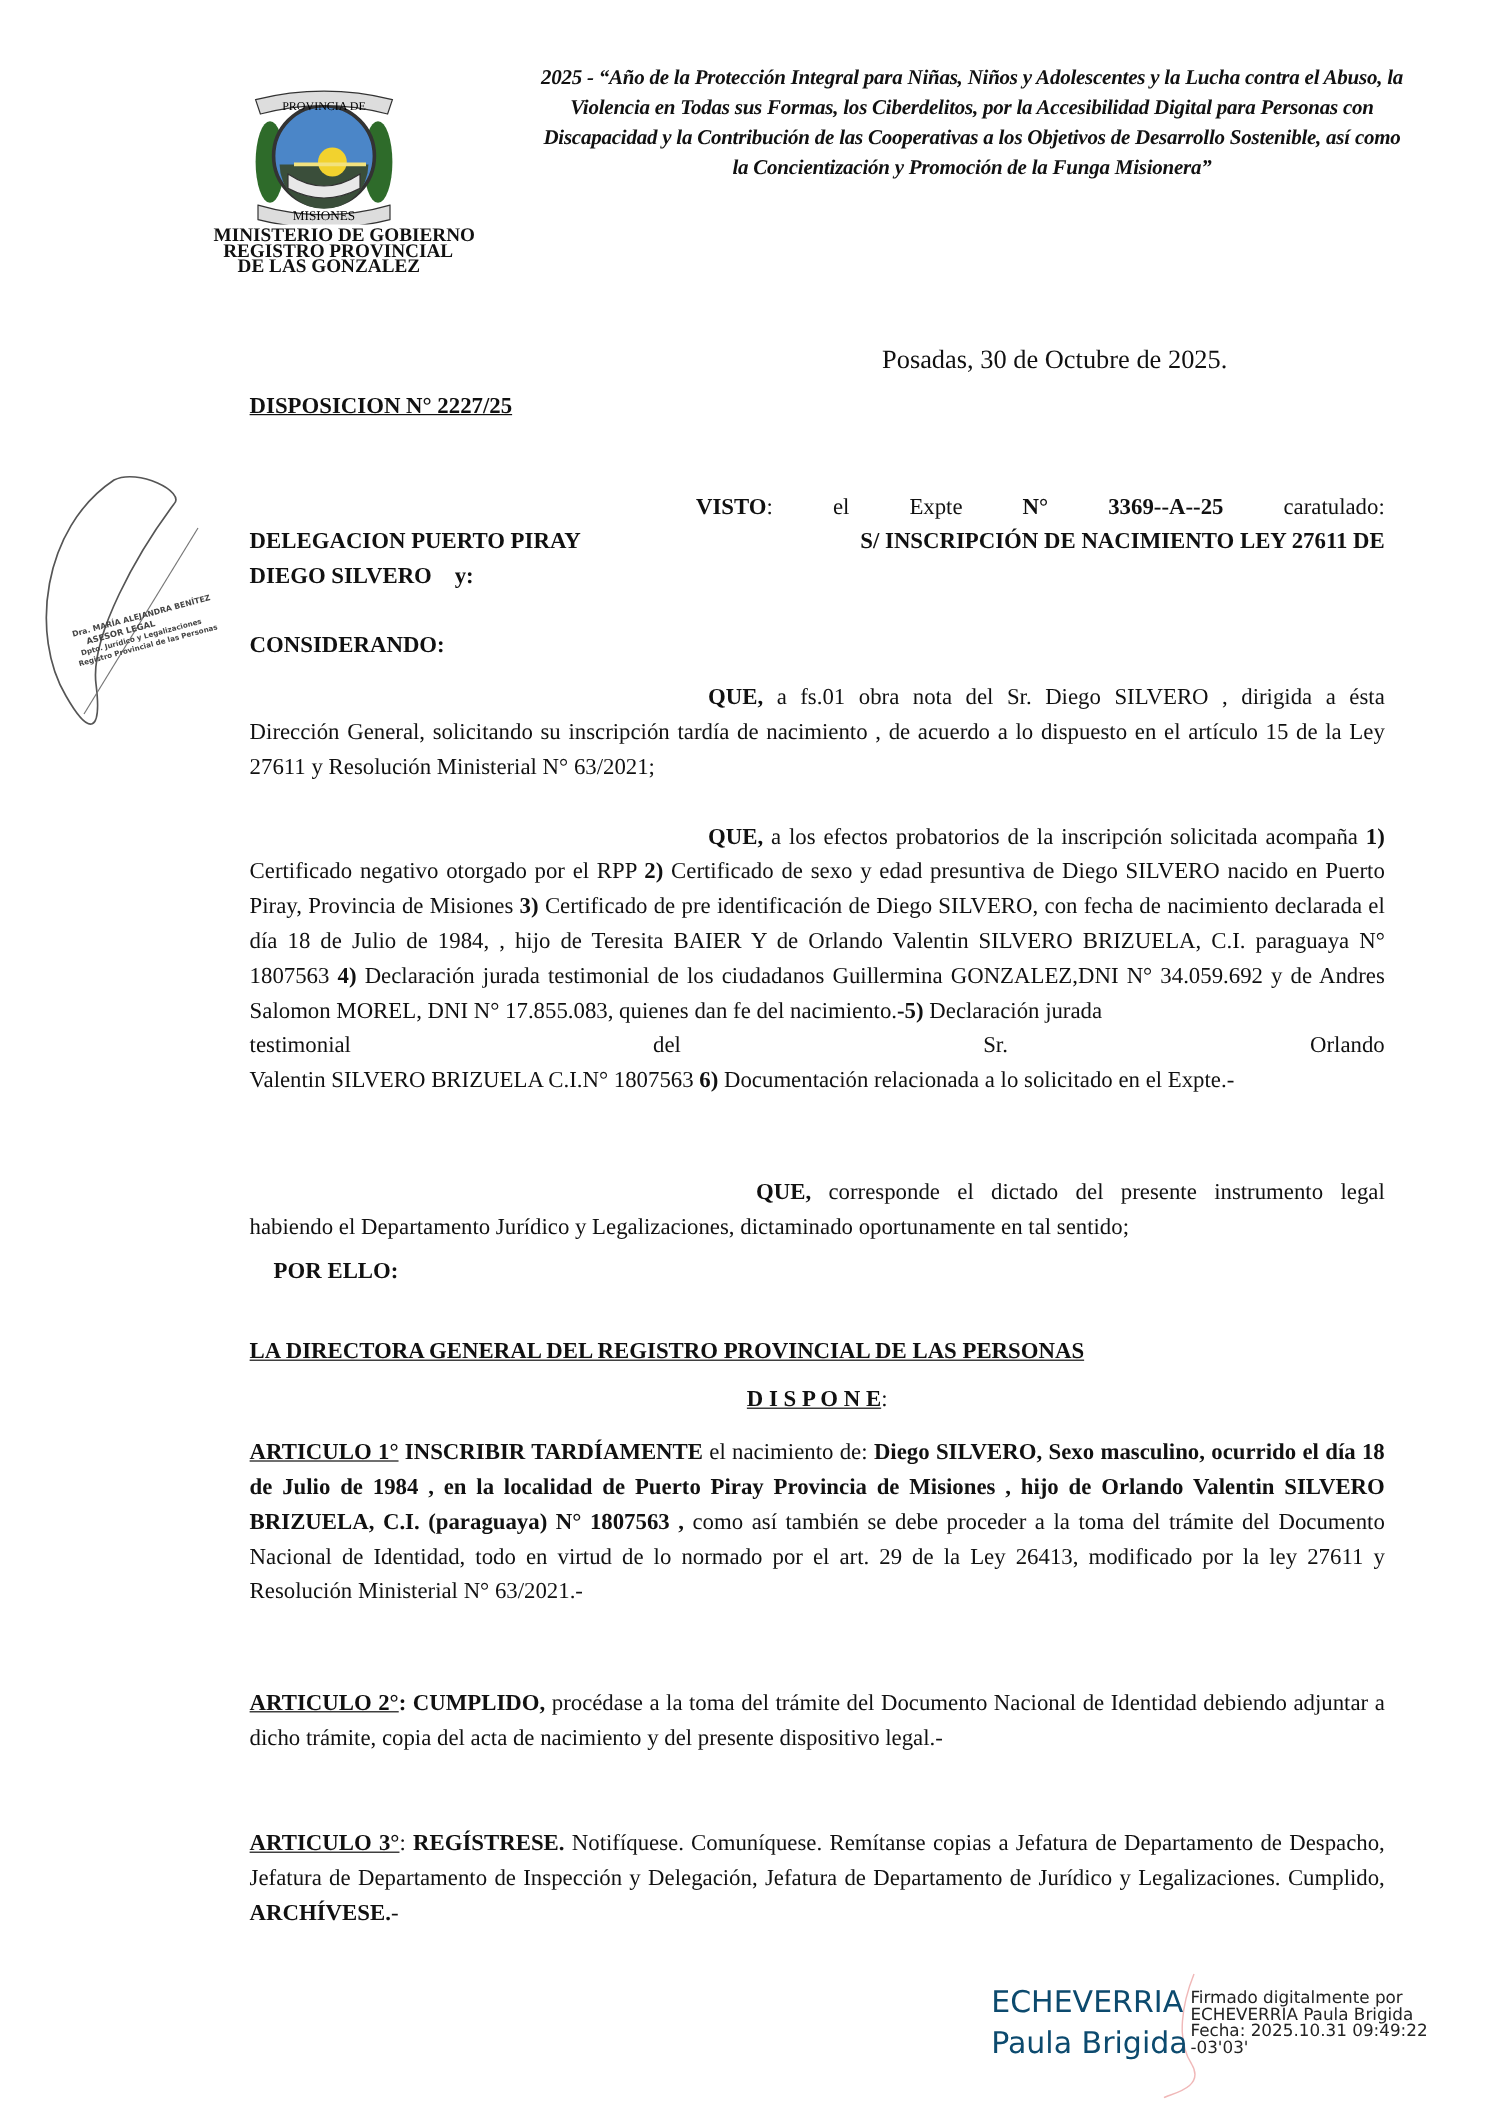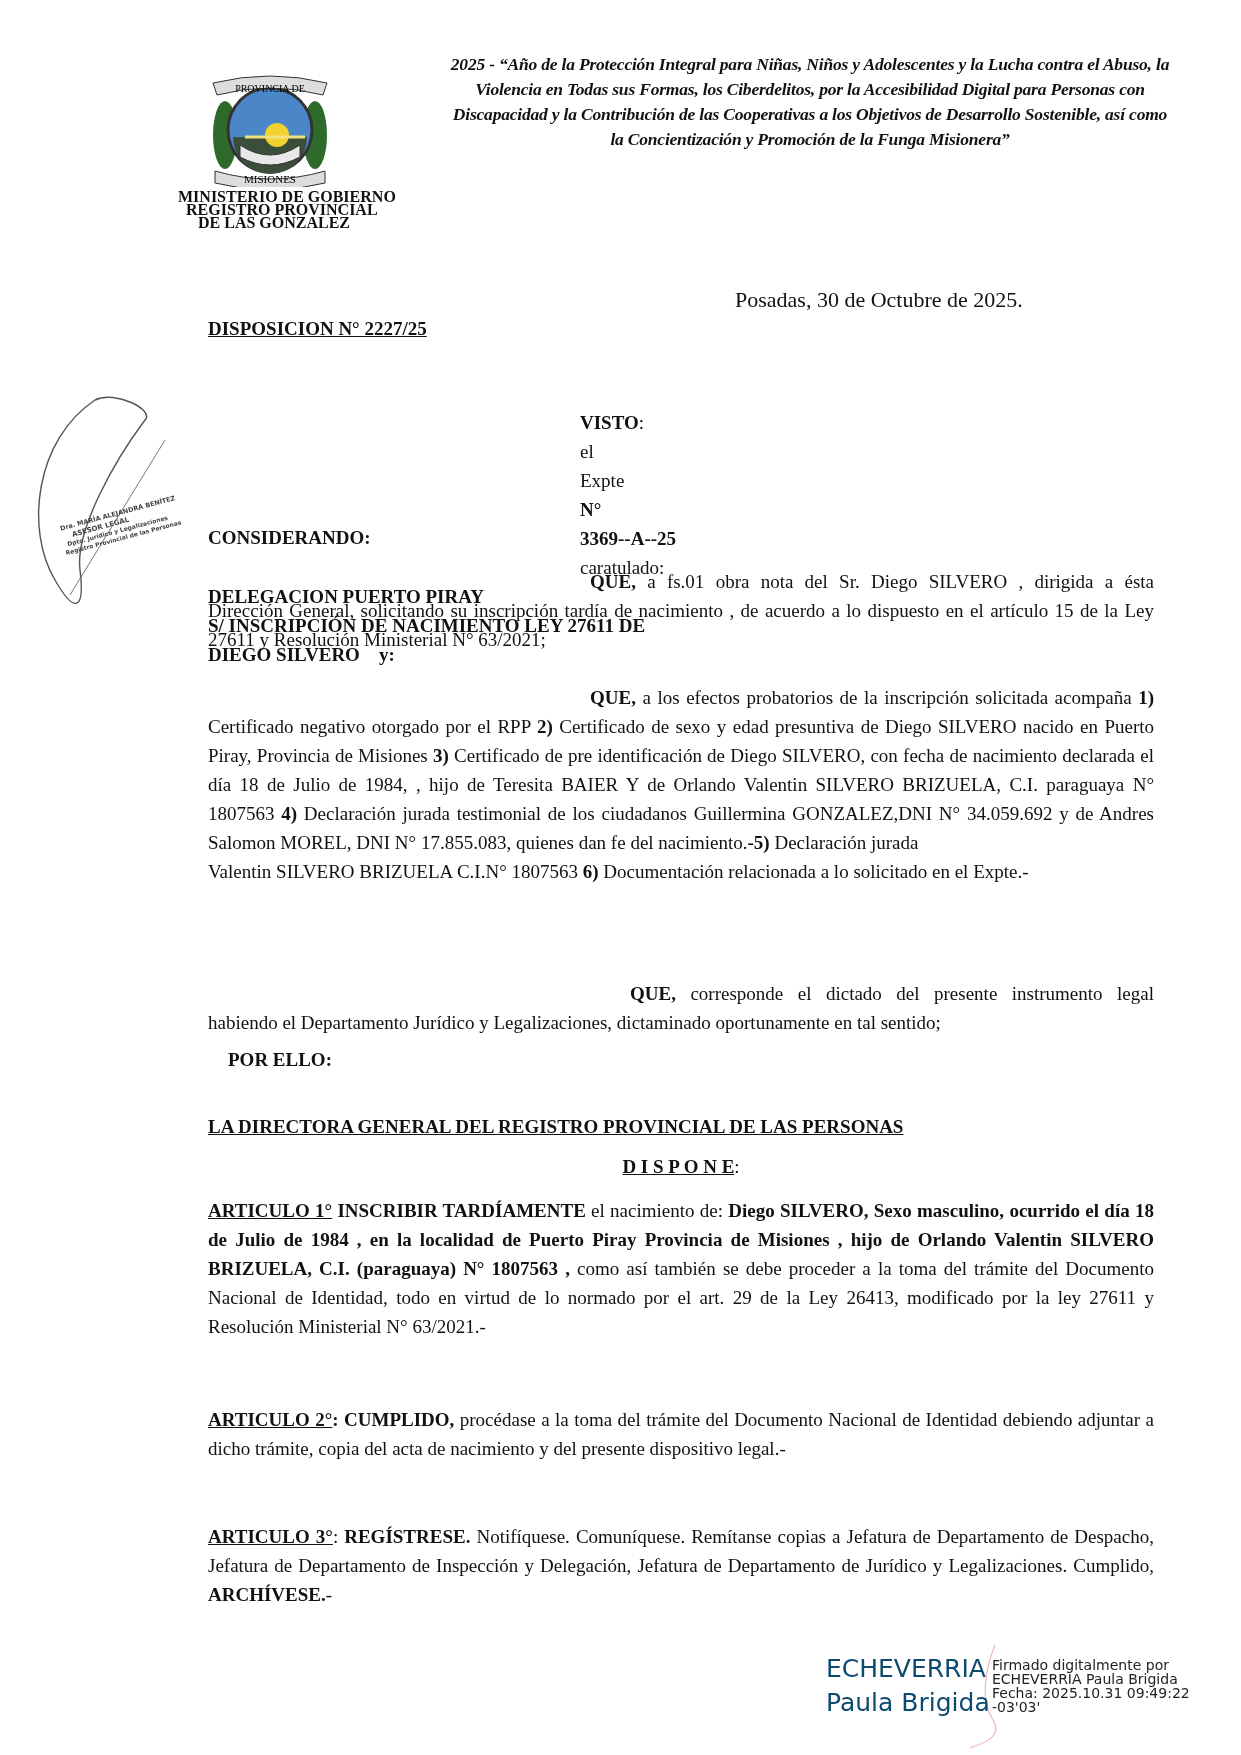--- a/index.html
+++ b/index.html
@@ -6,27 +6,27 @@
   body { width: 1241px; height: 1755px; position: relative; overflow: hidden;
          font-family: "Liberation Serif", "DejaVu Serif", serif; color: #111; }
   .abs { position: absolute; }
   .seal { left: 205px; top: 75px; width: 130px; height: 112px; }
   .ministry { left: 178px; top: 190px; font-size: 16px; font-weight: bold; line-height: 13px; }
   .ministry div:nth-child(2) { padding-left: 8px; }
   .ministry div:nth-child(3) { padding-left: 20px; }
   .motto { left: 445px; top: 52px; width: 730px; text-align: center; font-style: italic; font-weight: bold;
            font-size: 17.5px; line-height: 25px; letter-spacing: -0.2px; }
   .date { left: 735px; top: 287px; font-size: 22px; }
-  .disp { left: 208px; top: 318px; font-size: 19px; font-weight: bold; text-decoration: underline; }
+  .disp { left: 208px; top: 328px; font-size: 19px; font-weight: bold; text-decoration: underline; }
   .stamp { left: 25px; top: 380px; width: 170px; height: 240px; }
   .body { left: 208px; width: 946px; font-size: 19px; line-height: 29px; text-align: justify; }
   .visto { top: 408px; }
   .b { font-weight: bold; }
   .u { text-decoration: underline; }
-  .row { display: flex; justify-content: space-between; flex-direction: column; }
+  .row { display: flex; justify-content: space-between; }
   .sig-name { left: 826px; top: 1652px; font-family: "DejaVu Sans", sans-serif; font-size: 25px; line-height: 34px; color: #0c4a6e; }
   .sig-info { left: 992px; top: 1658px; font-family: "DejaVu Sans", sans-serif; font-size: 14px; line-height: 14px; color: #222; }
   .sig-mark { left: 965px; top: 1640px; width: 50px; height: 110px; }
 </style>
 </head>
 <body>
 
 <svg class="abs seal" viewBox="0 0 130 112">
   <ellipse cx="20" cy="60" rx="12" ry="34" fill="#2e6b2a"></ellipse>
   <ellipse cx="110" cy="60" rx="12" ry="34" fill="#2e6b2a"></ellipse>
@@ -80,20 +80,26 @@
 </div>
 
 <div class="abs body b" style="top:523px;">CONSIDERANDO:</div>
 
 <div class="abs body" style="top:567px; text-indent:382px;">
   <span class="b">QUE,</span><span> a fs.01 obra nota del Sr. Diego SILVERO , dirigida a ésta Dirección General, solicitando su inscripción tardía de nacimiento , de acuerdo a lo dispuesto en el artículo 15 de la Ley  27611 y Resolución Ministerial N° 63/2021;</span>
 </div>
 
 <div class="abs body" style="top:683px;">
   <div style="text-indent:382px;"><span class="b">QUE,</span><span> a los efectos probatorios de la inscripción solicitada acompaña </span><span class="b">1)</span><span> Certificado negativo otorgado por el RPP </span><span class="b">2)</span><span> Certificado de sexo y edad presuntiva de Diego SILVERO nacido en Puerto Piray, Provincia de Misiones </span><span class="b">3)</span><span> Certificado de pre identificación de Diego SILVERO, con fecha de nacimiento declarada el día 18 de Julio de 1984, , hijo de Teresita BAIER Y de Orlando Valentin  SILVERO BRIZUELA, C.I. paraguaya N° 1807563 </span><span class="b">4)</span><span> Declaración jurada testimonial de los ciudadanos Guillermina GONZALEZ,DNI N° 34.059.692 y de Andres Salomon MOREL, DNI N° 17.855.083, quienes dan fe del nacimiento.</span><span class="b">-5)</span><span> Declaración jurada</span></div>
+  <div class="row">
+    <span>testimonial</span>
+    <span>del</span>
+    <span>Sr.</span>
+    <span>Orlando</span>
+  </div>
   <div><span>Valentin SILVERO BRIZUELA C.I.N° 1807563 </span><span class="b">6)</span><span> Documentación relacionada a lo solicitado  en el Expte.-</span></div>
 </div>
 
 <div class="abs body" style="top:979px; text-indent:422px;">
   <span class="b">QUE,</span><span> corresponde el dictado del presente instrumento legal habiendo el Departamento Jurídico y Legalizaciones, dictaminado oportunamente en tal sentido;</span>
 </div>
 
 <div class="abs body b" style="top:1045px;margin-left:20px;">POR ELLO:</div>
 <div class="abs body b u" style="top:1112px;">LA  DIRECTORA GENERAL DEL REGISTRO PROVINCIAL DE LAS PERSONAS</div>
 <div class="abs body" style="top:1152px; text-align:center; padding-left:0;">

